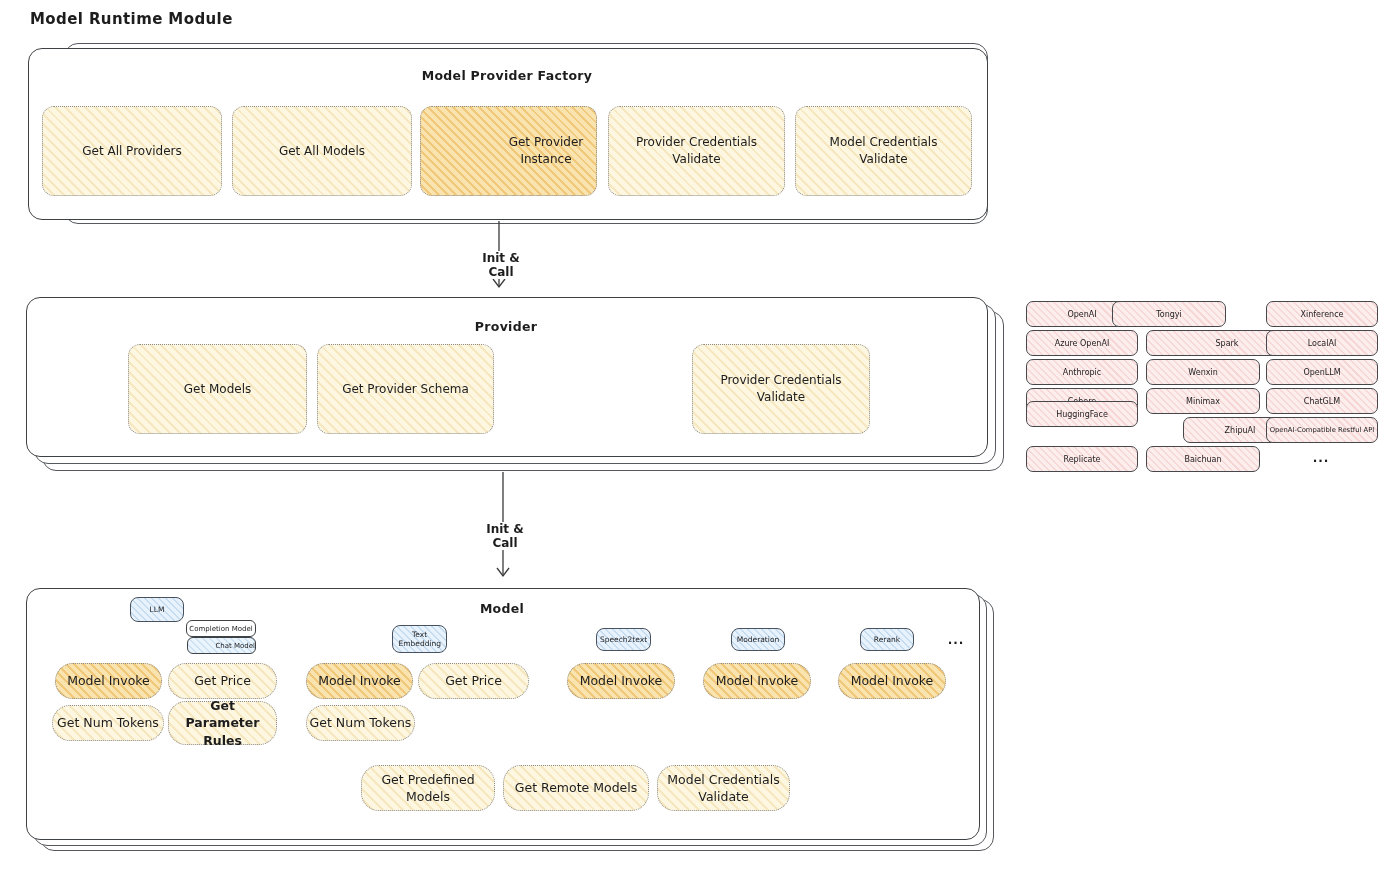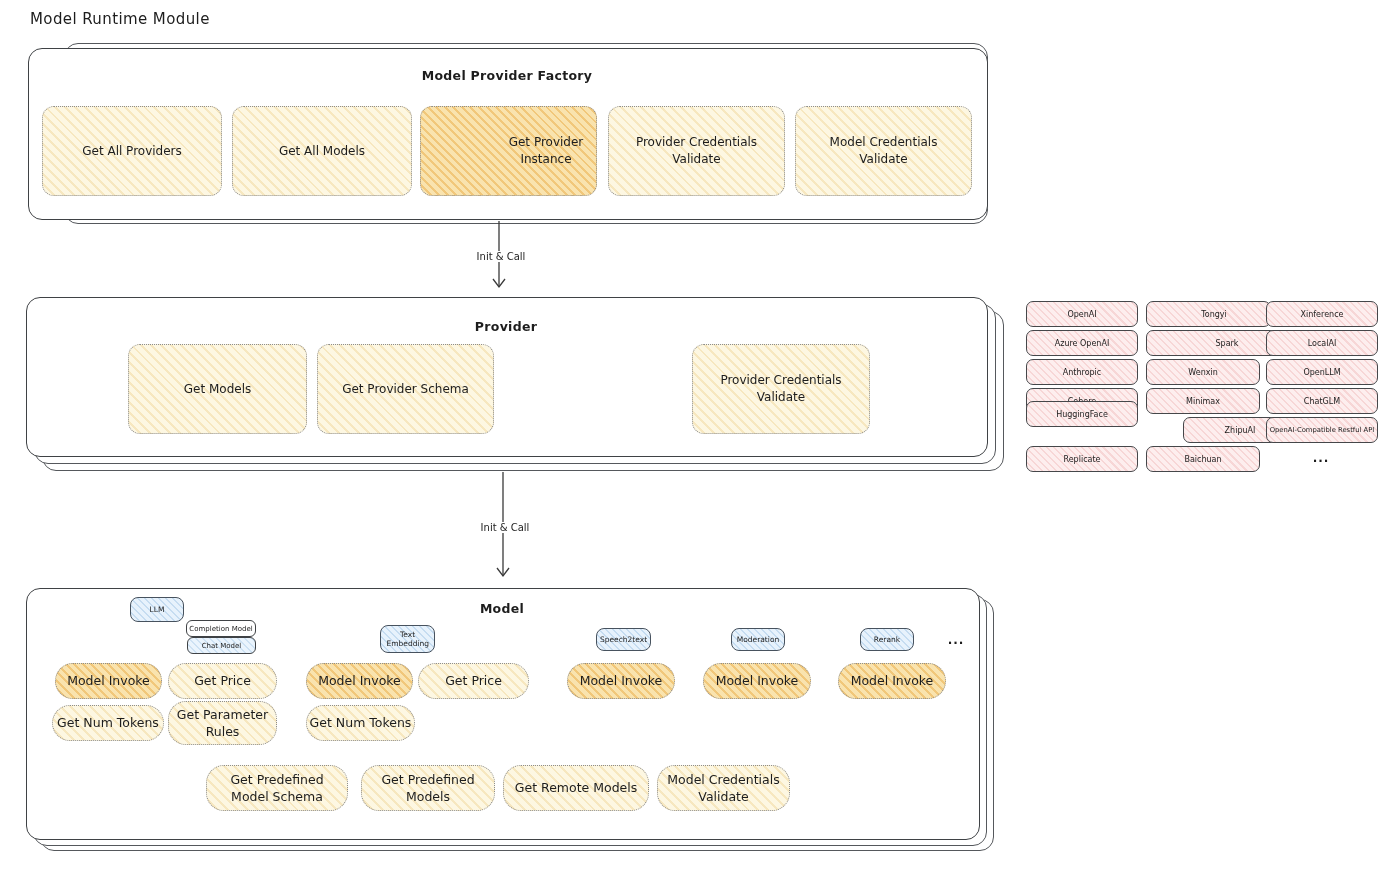--- a/index.html
+++ b/index.html
@@ -1,38 +1,38 @@
 <!DOCTYPE html>
 <html><head>
 <meta charset="utf-8">
 <style>
   html,body{margin:0;padding:0;background:#fff;}
   .canvas{position:relative;width:1393px;height:880px;background:#ffffff;overflow:hidden;
           font-family:"DejaVu Sans",sans-serif;color:#1d1d1d;}
-  .title{position:absolute;font-size:15px;font-weight:400;letter-spacing:.4px;}
+  .title{position:absolute;font-size:15px;font-weight:700;letter-spacing:.4px;}
   .container{position:absolute;background:#fff;border:1.5px solid #3f4245;border-radius:14px;z-index:2;}
   .ghost{position:absolute;background:#fff;border:1.4px solid #55585c;border-radius:14px;}
   .g1{z-index:1;} .g0{z-index:0;}
   .ctitle{position:absolute;font-size:12.5px;font-weight:600;letter-spacing:.3px;text-align:center;z-index:3;}
   .action{position:absolute;display:flex;align-items:center;justify-content:center;text-align:center;
           border:1.5px dotted #8d8d8d;border-radius:12px;font-size:12px;line-height:1.4;z-index:3;
           background:repeating-linear-gradient(45deg, rgba(231,196,110,.30) 0 2px, rgba(0,0,0,0) 2px 7px), #fdf7e2;}
   .action.hl{background:repeating-linear-gradient(45deg, rgba(229,160,50,.42) 0 2px, rgba(0,0,0,0) 2px 6px), #f9e3ae;}
   .action.sm{border-radius:18px;font-size:12.5px;}
   .chip{position:absolute;display:flex;align-items:center;justify-content:center;white-space:nowrap;
         border:1.3px solid #45474a;border-radius:7px;font-size:8px;z-index:3;
         background:repeating-linear-gradient(45deg, rgba(226,130,130,.22) 0 1.5px, rgba(0,0,0,0) 1.5px 5px), #fdeeee;}
   .chip.xs{font-size:6.8px;}
   .mtype{position:absolute;display:flex;align-items:center;justify-content:center;text-align:center;
          border:1.3px solid #47525e;border-radius:8px;font-size:7.5px;line-height:1.2;z-index:3;
          background:repeating-linear-gradient(45deg, rgba(120,170,215,.30) 0 1.5px, rgba(0,0,0,0) 1.5px 5px), #e7f2fc;}
   .mini{position:absolute;display:flex;align-items:center;justify-content:center;white-space:nowrap;
         border:1.2px solid #3f4245;border-radius:6px;font-size:7px;background:#fff;z-index:3;}
-  .mini.blue{background:repeating-linear-gradient(45deg, rgba(120,170,215,.25) 0 1.5px, rgba(0,0,0,0) 1.5px 5px), #eaf4fd;}
-  .alabel{position:absolute;font-size:10px;background:#fff;padding:0 3px;z-index:4;text-align:center;}
+  .mini.blue{background:repeating-linear-gradient(45deg, rgba(120,170,215,.25) 0 1.5px, rgba(0,0,0,0) 1.5px 5px), #eaf4fd;justify-content:flex-end;}
+  .alabel{position:absolute;font-size:12px;background:#fff;padding:0 3px;z-index:4;text-align:center;font-weight:bold;}
   .more{position:absolute;display:flex;align-items:center;justify-content:center;font-size:12px;font-weight:600;letter-spacing:1px;z-index:3;}
   svg.arrow{position:absolute;z-index:1;overflow:visible;}
 </style>
 </head>
 <body>
 
 <div class="canvas">
 
   <div class="title" style="left:30px;top:10px;">Model Runtime Module</div>
 
@@ -90,21 +90,21 @@
   <div class="chip" style="left:1026px;top:388px;width:110px;height:24px;">
       <span>Cohere</span>
     </div>
   <div class="chip" style="left:1026px;top:401px;width:110px;height:24px;">
       <span>HuggingFace</span>
     </div>
   <div class="chip" style="left:1026px;top:446px;width:110px;height:24px;">
       <span>Replicate</span>
     </div>
 
-  <div class="chip" style="left:1146px;top:301px;width:112px;height:24px;padding-left:11px;">
+  <div class="chip" style="left:1112px;top:301px;width:112px;height:24px;">
       <span>Tongyi</span>
     </div>
   <div class="chip" style="left:1146px;top:330px;width:112px;height:24px;padding-left:24px;">
       <span>Spark</span>
     </div>
   <div class="chip" style="left:1146px;top:359px;width:112px;height:24px;">
       <span>Wenxin</span>
     </div>
   <div class="chip" style="left:1146px;top:388px;width:112px;height:24px;">
       <span>Minimax</span>
@@ -146,21 +146,21 @@
 
   <div class="mtype" style="left:130px;top:597px;width:52px;height:23px;">
       <span>LLM</span>
     </div>
   <div class="mini" style="left:186px;top:620px;width:68px;height:15px;">
       <span>Completion Model</span>
     </div>
   <div class="mini blue" style="left:187px;top:637px;width:67px;height:15px;">
       <span>Chat Model</span>
     </div>
-  <div class="mtype" style="left:380px;top:625px;width:53px;height:26px;align-items:center;">
+  <div class="mtype" style="left:392px;top:625px;width:53px;height:26px;align-items:center;">
       <span style="max-width:42px;">Text Embedding</span>
     </div>
   <div class="mtype" style="left:596px;top:628px;width:53px;height:21px;">
       <span>Speech2text</span>
     </div>
   <div class="mtype" style="left:731px;top:628px;width:52px;height:21px;">
       <span>Moderation</span>
     </div>
   <div class="mtype" style="left:860px;top:628px;width:52px;height:21px;">
       <span>Rerank</span>
@@ -185,30 +185,27 @@
   <div class="action hl sm" style="left:703px;top:663px;width:106px;height:34px;">
       <span>Model Invoke</span>
     </div>
   <div class="action hl sm" style="left:838px;top:663px;width:106px;height:34px;">
       <span>Model Invoke</span>
     </div>
 
   <div class="action sm" style="left:52px;top:705px;width:110px;height:34px;">
       <span>Get Num Tokens</span>
     </div>
-  <div class="action sm" style="left:168px;top:701px;width:107px;height:42px;">
+  <div class="action sm" style="left:168px;top:701px;width:107px;height:42px;font-weight:bold;">
       <span style="max-width:95px;">Get Parameter Rules</span>
     </div>
   <div class="action sm" style="left:306px;top:705px;width:107px;height:34px;">
       <span>Get Num Tokens</span>
     </div>
 
-  <div class="action sm" style="left:206px;top:765px;width:140px;height:44px;">
-      <span style="max-width:125px;">Get Predefined Model Schema</span>
-    </div>
   <div class="action sm" style="left:361px;top:765px;width:132px;height:44px;">
       <span style="max-width:95px;">Get Predefined Models</span>
     </div>
   <div class="action sm" style="left:503px;top:765px;width:144px;height:44px;">
       <span>Get Remote Models</span>
     </div>
   <div class="action sm" style="left:657px;top:765px;width:131px;height:44px;">
       <span style="max-width:115px;">Model Credentials Validate</span>
     </div>
 

